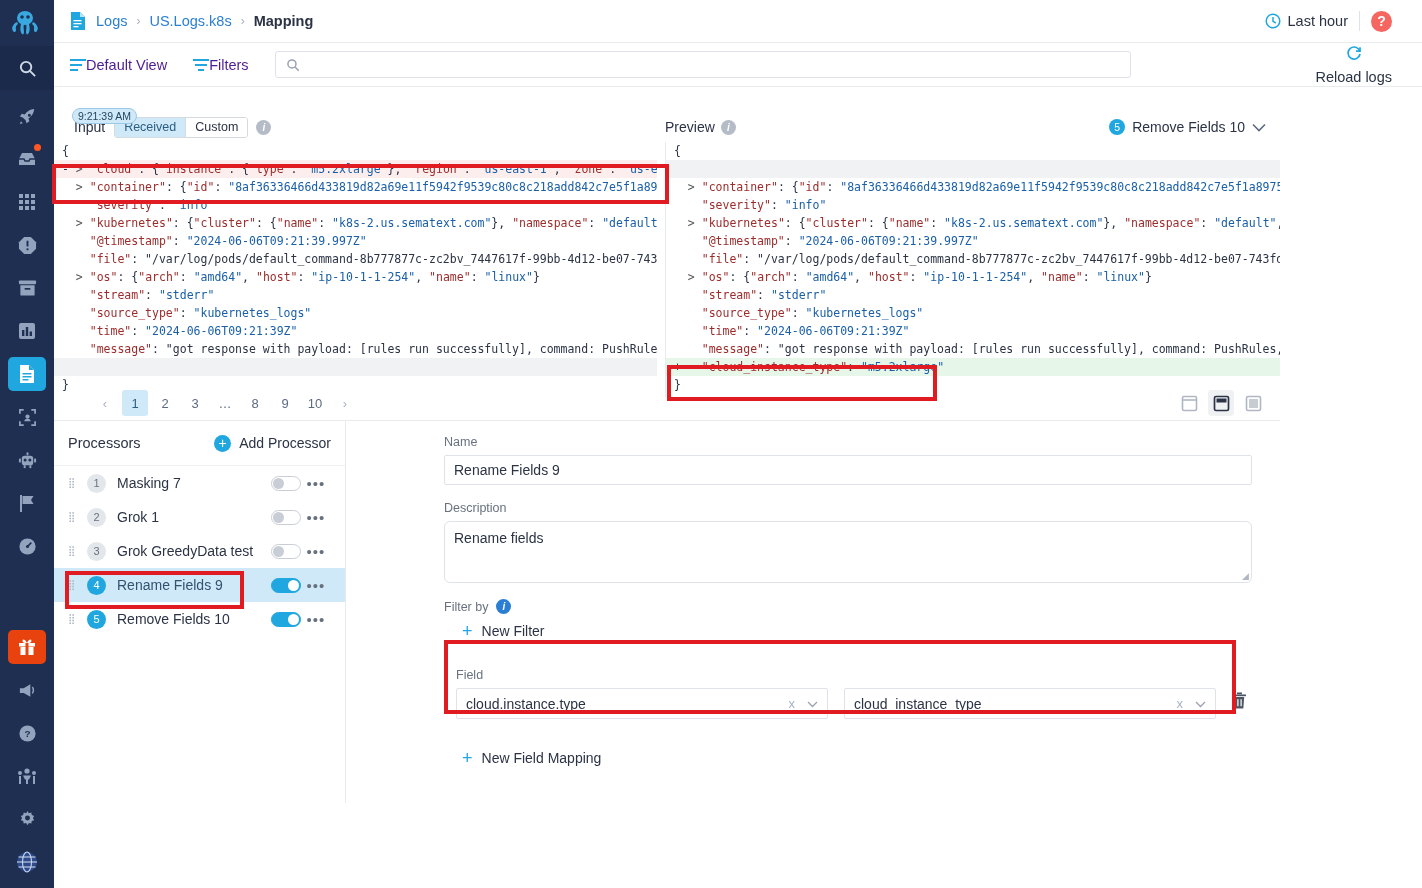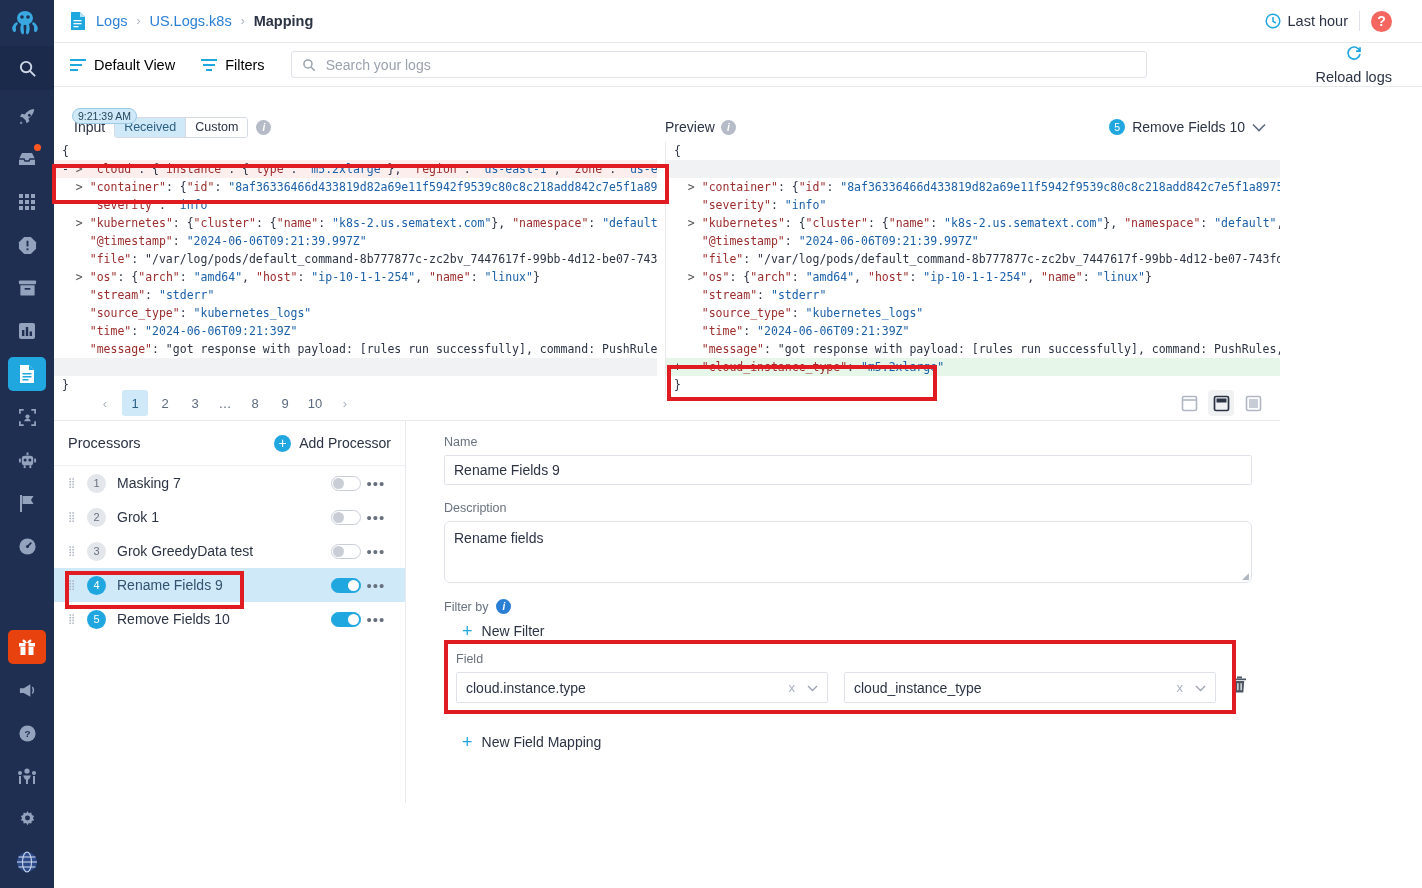--- a/index.html
+++ b/index.html
@@ -48,21 +48,21 @@
     width:21px;height:21px;border-radius:50%;background:#f4665f;color:#fff;
     font-size:14px;font-weight:bold;display:flex;align-items:center;justify-content:center;
   }
 
   
   .toolbar {
     position:absolute; left:54px; top:43px; right:0; height:44px;
     background:#fff; border-bottom:1px solid #e8eaee;
     display:flex; align-items:center; padding:0 16px;
   }
-  .tb-btn { display:flex; align-items:center; gap:8px; font-size:14.5px; color:#000000; margin-right:26px;text-align:center; }
+  .tb-btn { display:flex; align-items:center; font-size:14.5px; color:#4c1d95; margin-right:26px;text-align:center; }
   .tb-btn .ic { color:#21a7e0; display:flex; }
   .searchbox {
     flex:0 0 auto; width:856px; height:27px; border:1px solid #dfe3e9; border-radius:3px;
     display:flex; align-items:center; padding:0 10px; gap:8px; background:#fff;
   }
   .searchbox input {
     border:none; outline:none; font-size:14px; color:#2b3344; width:100%;
     font-family:"Liberation Sans", sans-serif; background:transparent;
   }
   .searchbox input::placeholder { color:#9aa2ae; }
@@ -124,21 +124,21 @@
   .pg:first-of-type{ margin-left:38px; }
   .pg.cur { background:#cfe9f9; color:#2b5f82; }
   .pg.arw { color:#a9b2bf; }
   .viewmodes { margin-left:auto; display:flex; align-items:center; gap:6px; padding-right:14px; }
   .vm { width:26px;height:26px;border-radius:4px;display:flex;align-items:center;justify-content:center; }
   .vm.on { background:#f0f1f3; }
 
   
   .bottom { position:absolute; left:54px; top:420px; width:1226px; height:382px; border-top:1px solid #e8eaee; }
   .proc {
-    position:absolute; left:0; top:0; width:352px; height:382px;
+    position:absolute; left:0; top:0; width:292px; height:382px;
     border-right:1px solid #e8eaee; background:#fff;
   }
   .proc-hd { height:45px; display:flex; align-items:center; padding:0 14px; border-bottom:1px solid #eef0f3; }
   .proc-title { font-size:14.5px; color:#2b3344; }
   .addproc { margin-left:auto; display:flex; align-items:center; gap:8px; font-size:14px; color:#2b3344; }
   .plus-circ { width:17px;height:17px;border-radius:50%;background:#21a7e0;color:#fff;
                font-size:14px;line-height:1;display:flex;align-items:center;justify-content:center;}
   .prow { height:34px; display:flex; align-items:center; padding:0 14px; position:relative; }
   .prow.sel { background:#cfe9f9; }
   .grip { width:13px; color:#aab2bf; font-size:10px; line-height:4px; letter-spacing:1px; margin-right:6px;}
@@ -162,21 +162,21 @@
     display:flex; align-items:center; padding:0 9px; font-size:14px; color:#2b3344; background:#fff;
   }
   .ftextarea {
     width:808px; height:62px; border:1px solid #dfe3e9; border-radius:6px;
     padding:8px 9px; font-size:14px; color:#2b3344; background:#fff; position:relative;
   }
   .ta-grip { position:absolute; right:2px; bottom:1px; color:#b0b7c2; font-size:9px; }
   .gap { height:16px; }
   .addlink { display:flex; align-items:center; gap:9px; font-size:14px; color:#2b3344; padding-left:18px; }
   .plus-b { color:#21a7e0; font-size:18px; line-height:1; }
-  .maprow { display:flex; align-items:flex-end; gap:16px; padding:12px 0 12px 12px; }
+  .maprow { display:flex; align-items:flex-end; gap:16px; padding:28px 0 12px 12px; }
   .selwrap { width:372px; }
   .selbox {
     height:31px; border:1px solid #dfe3e9; border-radius:2px; background:#fff;
     display:flex; align-items:center; padding:0 9px; font-size:14px; color:#2b3344;
   }
   .sel-x { margin-left:auto; color:#a9b2bf; font-size:13px; padding-right:12px;}
   .sel-cv { color:#9aa2ae; font-size:11px; }
   .trash { color:#4b5563; font-size:16px; margin-bottom:6px; }
 </style>
 </head>
@@ -421,21 +421,20 @@
       </span>
       <span>Filters</span>
     </div>
     <div class="searchbox">
       <span style="display:flex;color:#9aa2ae;">
         <svg width="14" height="14" viewBox="0 0 16 16" fill="none" stroke="currentColor" stroke-width="1.7">
             <circle cx="6.8" cy="6.8" r="4.6"></circle>
             <line x1="10.3" y1="10.3" x2="14.6" y2="14.6"></line>
           </svg>
       </span>
-      <input type="text" placeholder="Search your logs" style="">
     </div>
     <div class="reload">
       <span class="ic">
         <svg width="16" height="16" viewBox="0 0 16 16" fill="none" stroke="currentColor" stroke-width="1.7">
             <path d="M13.8 6.2A6 6 0 1 0 14 9"></path>
             <path d="M14 2.2v4h-4"></path>
           </svg>
       </span>
       <span>Reload logs</span>
     </div>

